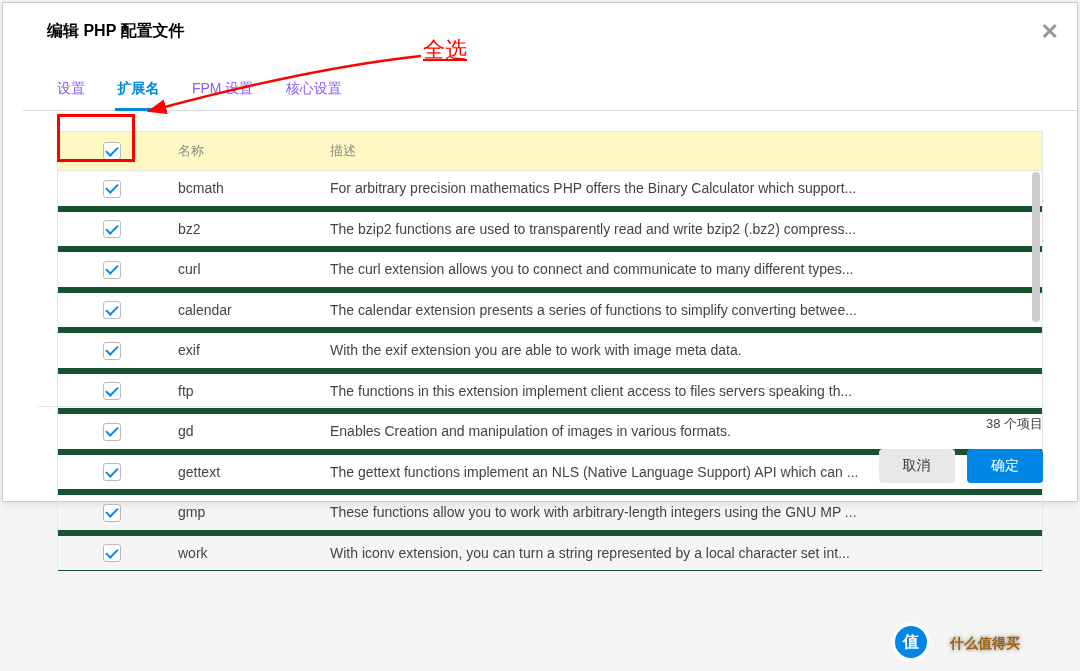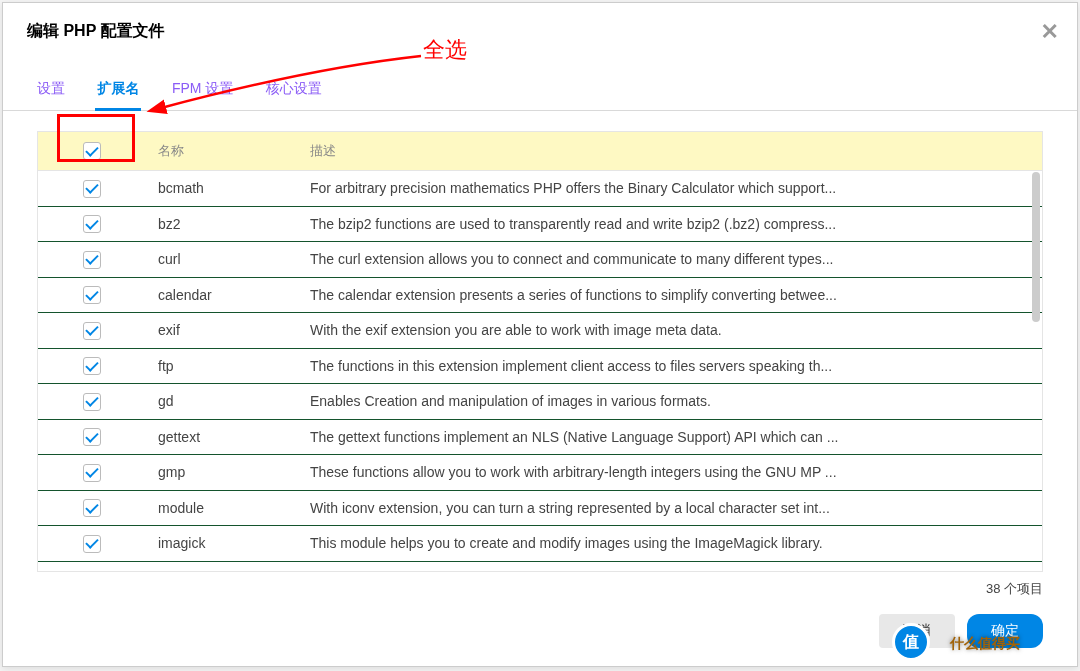--- a/index.html
+++ b/index.html
@@ -1,43 +1,43 @@
 <!DOCTYPE html>
 <html><head>
 <meta charset="utf-8">
 <style>
 * { margin: 0; padding: 0; box-sizing: border-box; }
 body { font-family: -apple-system, "Helvetica Neue", Arial, sans-serif; background: #f5f5f5; width: 1080px; height: 671px; overflow: hidden; position: relative; }
-.dialog { background: #fff; border: 1px solid #ccc; margin: 2px; height: 665px; position: relative; box-shadow: 0 2px 8px rgba(0,0,0,0.1); }
+.dialog { background: #fff; border: 1px solid #ccc; margin: 2px; height: 500px; position: relative; box-shadow: 0 2px 8px rgba(0,0,0,0.1); padding-left: 20px; }
 .dialog-header { padding: 18px 24px 10px 24px; position: relative; }
 .dialog-title { font-size: 16px; font-weight: bold; color: #000; }
 .close-btn { position: absolute; right: 18px; top: 18px; font-size: 22px; color: #999; cursor: pointer; line-height: 1; font-weight: bold; }
 .tabs { padding: 0 34px; border-bottom: 1px solid #d9d9d9; margin-top: 18px; }
 .tab { display: inline-block; padding: 10px 0 12px 0; margin-right: 28px; font-size: 14px; color: #8b5cf6; cursor: pointer; position: relative; }
 .tab.active { color: #0086e5; font-weight: bold; }
 .tab.active::after { content: ''; position: absolute; left: -2px; right: -2px; bottom: -1px; height: 3px; background: #0086e5; }
-.annotation { position: absolute; top: 32px; left: 420px; color: #ff0000; font-size: 22px; z-index: 10; pointer-events: none; }
+.annotation { position: absolute; top: 32px; left: 420px; color: #ff0000; font-size: 22px; z-index: 10; pointer-events: none; text-decoration: underline; }
 .arrow-svg { position: absolute; top: 45px; left: 128px; z-index: 9; pointer-events: none; }
 .highlight-box { position: absolute; top: 111px; left: 54px; width: 78px; height: 48px; border: 3px solid #ff0000; z-index: 8; pointer-events: none; }
 .table-container { margin: 20px 34px 0 34px; border: 1px solid #e5e5e5; border-bottom: none; height: 440px; overflow: hidden; position: relative; }
 .table { width: 100%; border-collapse: collapse; table-layout: fixed; }
 .table th { text-align: left; padding: 10px 12px; font-weight: normal; color: #888; font-size: 13px; border-bottom: 1px solid #e5e5e5; background: #fef9c3; }
 .table th:first-child { width: 108px; text-align: center; }
 .table th:nth-child(2) { width: 152px; }
-.table td { padding: 8px 12px; font-size: 14px; color: #444; border-bottom: 1px solid #14532d; white-space: nowrap; overflow: hidden; text-overflow: ellipsis; }
+.table td { padding: 8px 12px; font-size: 14px; color: #444; border-bottom: 6px solid #14532d; white-space: nowrap; overflow: hidden; text-overflow: ellipsis; }
 .table td:first-child { text-align: center; }
 .checkbox { width: 18px; height: 18px; border: 1px solid #bbb; border-radius: 3px; display: inline-flex; align-items: center; justify-content: center; background: #fff; cursor: pointer; }
 .checkbox.checked::after { content: ''; width: 10px; height: 5px; border-left: 2.5px solid #0086e5; border-bottom: 2.5px solid #0086e5; transform: rotate(-45deg) translate(1px, -1px); }
 .scrollbar { position: absolute; right: 2px; top: 40px; width: 8px; height: 150px; background: #ccc; border-radius: 4px; }
 .footer { position: absolute; bottom: 0; left: 0; right: 0; padding: 10px 34px 18px 34px; margin-top: 8px; }
 .item-count { text-align: right; font-size: 13px; color: #444; border-top: 1px solid #e5e5e5; padding-top: 8px; margin-bottom: 16px; }
 .buttons { text-align: right; }
 .btn { display: inline-block; padding: 8px 24px; border-radius: 4px; font-size: 14px; cursor: pointer; margin-left: 8px; border: none; }
 .btn-cancel { background: #e8e8e8; color: #333; }
-.btn-confirm { background: #0086e5; color: #fff; border-radius: 12px; }
+.btn-confirm { background: #0086e5; color: #fff; }
 .watermark { position: absolute; right: 60px; bottom: 18px; color: #a16207; font-size: 14px; font-weight: bold; z-index: 20; text-shadow: 0 0 4px rgba(0,0,0,0.5); }
 .watermark-badge { position: absolute; right: 150px; bottom: 10px; width: 38px; height: 38px; background: #0086e5; border-radius: 50%; color: #fff; display: flex; align-items: center; justify-content: center; font-size: 16px; font-weight: bold; z-index: 20; border: 3px solid #fff; }
 </style>
 </head>
 <body>
 
 <div class="dialog">
   <div class="dialog-header">
     <span class="dialog-title">编辑 PHP 配置文件</span>
     <span class="close-btn">✕</span>
@@ -111,21 +111,21 @@
             <td>gettext</td>
             <td>The gettext functions implement an NLS (Native Language Support) API which can ...</td>
           </tr>
           <tr>
             <td><span class="checkbox checked"></span></td>
             <td>gmp</td>
             <td>These functions allow you to work with arbitrary-length integers using the GNU MP ...</td>
           </tr>
           <tr>
             <td><span class="checkbox checked"></span></td>
-            <td>module</td>
+            <td>work</td>
             <td>With iconv extension, you can turn a string represented by a local character set int...</td>
           </tr>
           <tr>
             <td><span class="checkbox checked"></span></td>
             <td>imagick</td>
             <td>This module helps you to create and modify images using the ImageMagick library.</td>
           </tr>
         </tbody>
     </table>
     <div class="scrollbar"></div>

